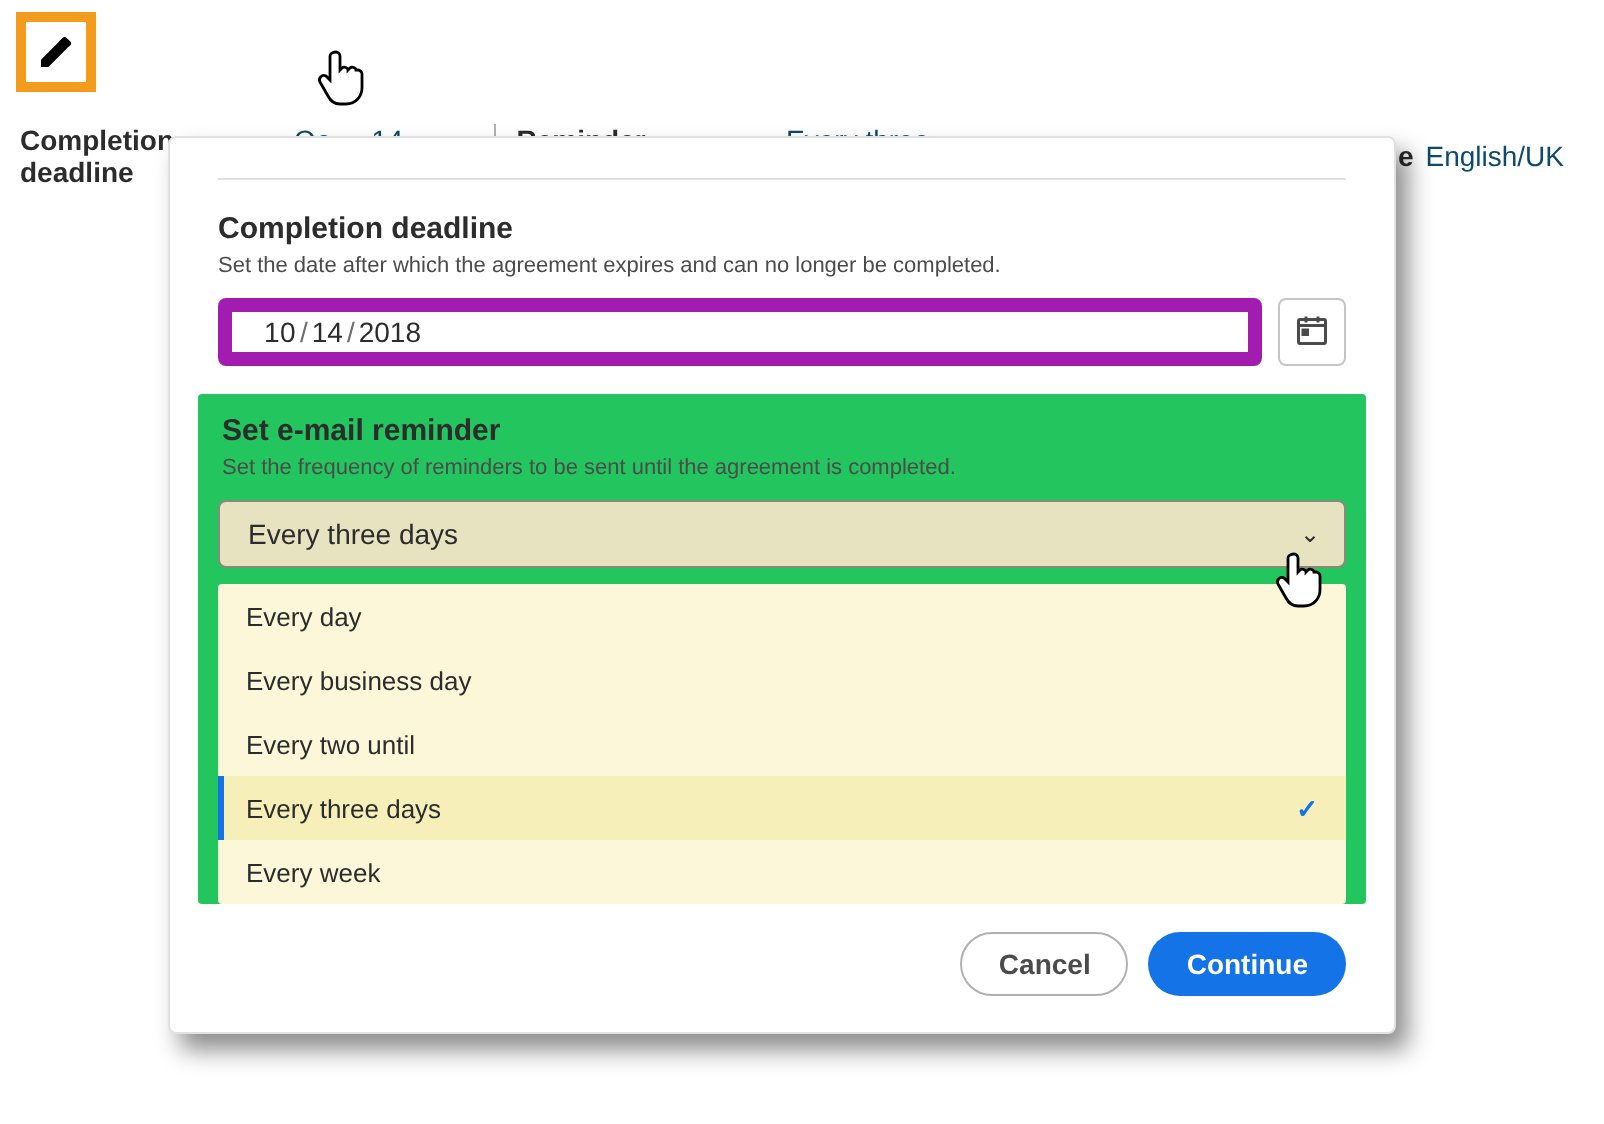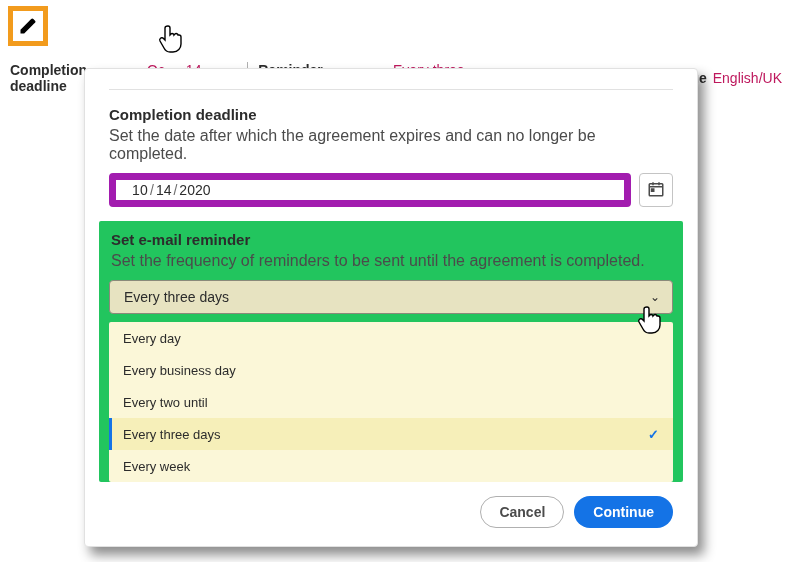--- a/index.html
+++ b/index.html
@@ -11,30 +11,30 @@
     .edit-icon-inner { width: 30px; height: 30px; background: #fff; display: flex; align-items: center; justify-content: center; }
     .edit-icon-inner svg { width: 18px; height: 18px; }
     .header-cursor { position: absolute; left: 158px; top: 22px; pointer-events: none; }
     .header-cursor svg { width: 28px; height: 32px; }
 
     .summary-row { padding: 4px 10px 10px 10px; display: flex; align-items: center; gap: 0; font-size: 14px; }
     .summary-item { display: flex; align-items: center; padding: 0 10px; }
     .summary-item.first { padding-left: 0; }
     .summary-item + .summary-item { border-left: 1px solid #b0b0b0; }
     .summary-label { font-weight: 700; margin-right: 6px; }
-    .summary-value { color: #be185d; }
+    .summary-value { color: #0c4a6e; }
     .hidden-behind { letter-spacing: 0.2px; }
 
     .dialog { position: absolute; left: 84px; top: 68px; width: 614px; background: #fff; border: 1px solid #e1e1e1; border-radius: 4px; padding: 20px 24px 18px 24px; box-shadow: 6px 8px 12px rgba(0,0,0,0.45); }
     .dialog-title { font-weight: 700; font-size: 19px; margin-bottom: 10px; }
     .dialog-divider { height: 1px; background: #e1e1e1; margin-bottom: 16px; }
 
     .field-block { margin-bottom: 14px; }
     .field-label { font-weight: 700; font-size: 15px; margin-bottom: 4px; }
-    .field-help { font-size: 16px; color: #4b4b4b; margin-bottom: 10px; }
+    .field-help { font-size: 11px; color: #4b4b4b; margin-bottom: 10px; }
 
     .date-row { display: flex; gap: 8px; }
     .date-input { flex: 1; height: 34px; border: 7px solid #a21caf; border-radius: 4px; padding: 0 16px; font-size: 14px; color: #2c2c2c; display: flex; align-items: center; }
     .date-input .month { letter-spacing: 0.2px; }
     .date-input .sep { margin: 0 2px; color: #6e6e6e; }
     .cal-btn { width: 34px; height: 34px; border: 1px solid #c4c4c4; border-radius: 4px; background: #fff; display: flex; align-items: center; justify-content: center; }
     .cal-btn svg { width: 18px; height: 18px; }
 
     .reminder-section { background: #22c55e; border-radius: 2px; margin-left: -10px; margin-right: -10px; padding: 10px 10px 0 10px; position: relative; }
     .reminder-section .field-label, .reminder-section .field-help { padding-left: 2px; }
@@ -95,21 +95,21 @@
 
   <div class="field-block">
     <div class="field-label">Completion deadline</div>
     <div class="field-help">Set the date after which the agreement expires and can no longer be completed.</div>
     <div class="date-row">
       <div class="date-input">
         <span class="month">10</span>
         <span class="sep">/</span>
         <span>14</span>
         <span class="sep">/</span>
-        <span>2020</span>
+        <span>2018</span>
       </div>
       <button class="cal-btn">
         <span>
           <svg viewBox="0 0 24 24" fill="none" stroke="#4b4b4b" stroke-width="2">
               <rect x="3" y="5" width="18" height="16" rx="1"></rect>
               <line x1="3" y1="9" x2="21" y2="9"></line>
               <line x1="8" y1="3" x2="8" y2="7"></line>
               <line x1="16" y1="3" x2="16" y2="7"></line>
               <rect x="6" y="12" width="3" height="3" fill="#4b4b4b"></rect>
             </svg>

